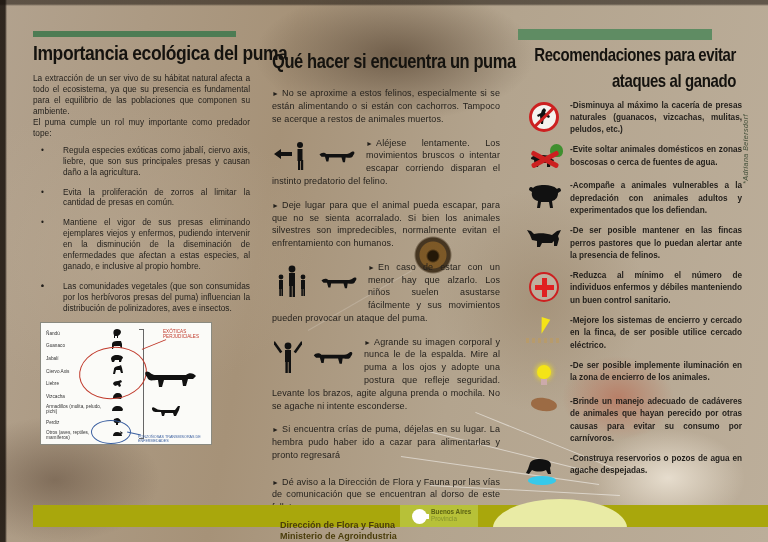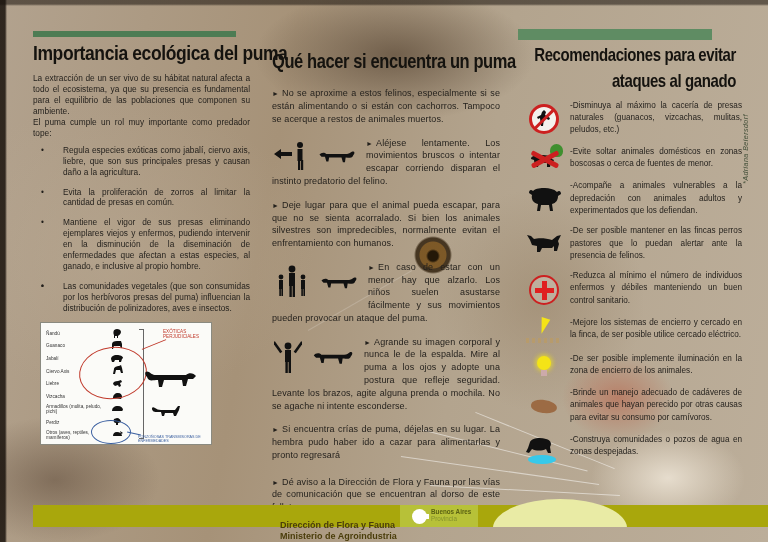--- a/index.html
+++ b/index.html
@@ -49,21 +49,21 @@
   #left-outro{margin-top:8px;}
   
   #col-mid{left:272px;top:48px;width:228px;font-size:9px;line-height:1.42;text-align:justify;letter-spacing:.1px;}
   #col-mid .display-title{font-size:16.5px;margin:0 0 16px 0;white-space:nowrap;}
   .mid-item{margin:0 0 11px 0;}
   .mk{font-size:7px;margin-right:3px;}
   .icon-cluster{float:left;display:flex;align-items:center;gap:8px;margin:4px 10px 2px 2px;}
   
   #col-right{left:518px;top:42px;width:224px;font-size:8.2px;line-height:1.5;text-align:justify;}
   #col-right .display-title{font-size:15px;text-align:right;line-height:1.45;margin:0 6px 14px 0;transform-origin:right top;}
-  .rec{display:flex;margin:0 0 8px 0;align-items:center;}
+  .rec{display:flex;margin:0 0 8px 0;align-items:flex-start;font-weight:bold;}
   .rec .ric{flex:0 0 52px;display:flex;justify-content:center;padding-top:2px;}
   .rec .rtx{flex:1;}
   
   .nosign{position:relative;width:30px;height:30px;border-radius:50%;background:#f4f2ee;border:3px solid #cc2020;box-sizing:border-box;}
   .nosign .slash{position:absolute;left:-1px;top:11px;width:26px;height:3.4px;background:#cc2020;transform:rotate(-45deg);}
   .redx{position:relative;width:34px;height:26px;}
   .redx .x1,.redx .x2{position:absolute;left:3px;top:11px;width:30px;height:4.5px;background:#cc2020;border-radius:2px;}
   .redx .x1{transform:rotate(28deg);} .redx .x2{transform:rotate(-28deg);}
   .tree{position:absolute;right:-2px;top:-2px;width:13px;height:13px;background:#3f8f2f;border-radius:50% 50% 40% 40%;}
   .crossicon{position:relative;width:30px;height:30px;border-radius:50%;border:2px solid #cc2020;box-sizing:border-box;background:rgba(255,255,255,.25);}
@@ -294,21 +294,21 @@
       <div class="ric">
           <div class="redx">
         <div class="tree"></div>
         <svg width="28" height="18" viewBox="0 0 28 18" style="position:absolute;left:1px;top:7px;">
               <path fill="#111" d="M3 6C3 3 7 2 13 2s11 1 11 4l2 1-1 2-2-1-1 6-3 0 0-4-8 0-1 4-3 0-1-7z"></path>
             </svg>
         <div class="x1"></div>
             <div class="x2"></div>
       </div>
         </div>
-      <div class="rtx">-Evite soltar animales domésticos en zonas boscosas o cerca de fuentes de menor.</div>
+      <div class="rtx">-Evite soltar animales domésticos en zonas boscosas o cerca de fuentes de agua.</div>
     </div>
 
 
     <div class="rec">
       <div class="ric">
           <svg width="34" height="30" viewBox="0 0 34 30">
             <path fill="#111" d="M6 6C4 4 2 5 2 8l3 2c-1 4 1 8 6 9l-1 7 3 0 1-6 8 0 1 6 3 0-1-7c4-1 6-4 6-8l3-2c0-3-2-4-4-2-3-3-8-4-12-4S9 3 6 6z"></path>
           </svg>
         </div>
       <div class="rtx">-Acompañe a animales vulnerables a la depredación con animales adultos y experimentados que los defiendan.</div>
@@ -362,21 +362,21 @@
 
     <div class="rec">
       <div class="ric">
           <div style="position:relative;width:36px;height:26px;">
         <svg width="32" height="20" viewBox="0 0 32 20" style="position:absolute;left:0;top:0;">
               <path fill="#111" d="M2 14L0 18l3 1 3-4c4 2 10 2 14 0l2 4 3 0-1-6c2-3 1-7-4-8C14 3 6 4 4 8z"></path>
             </svg>
         <div class="puddle"></div>
       </div>
         </div>
-      <div class="rtx">-Construya comunidades o pozos de agua en zonas despejadas.</div>
+      <div class="rtx">-Construya reservorios o pozos de agua en agache despejadas.</div>
     </div>
   </div>
 
   <div class="footer-bar"></div>
   <div class="bowl-clip">
       <div class="bowl"></div>
     </div>
   <div class="footer-text">
     <div>Dirección de Flora y Fauna</div>
     <div>Ministerio de Agroindustria</div>

